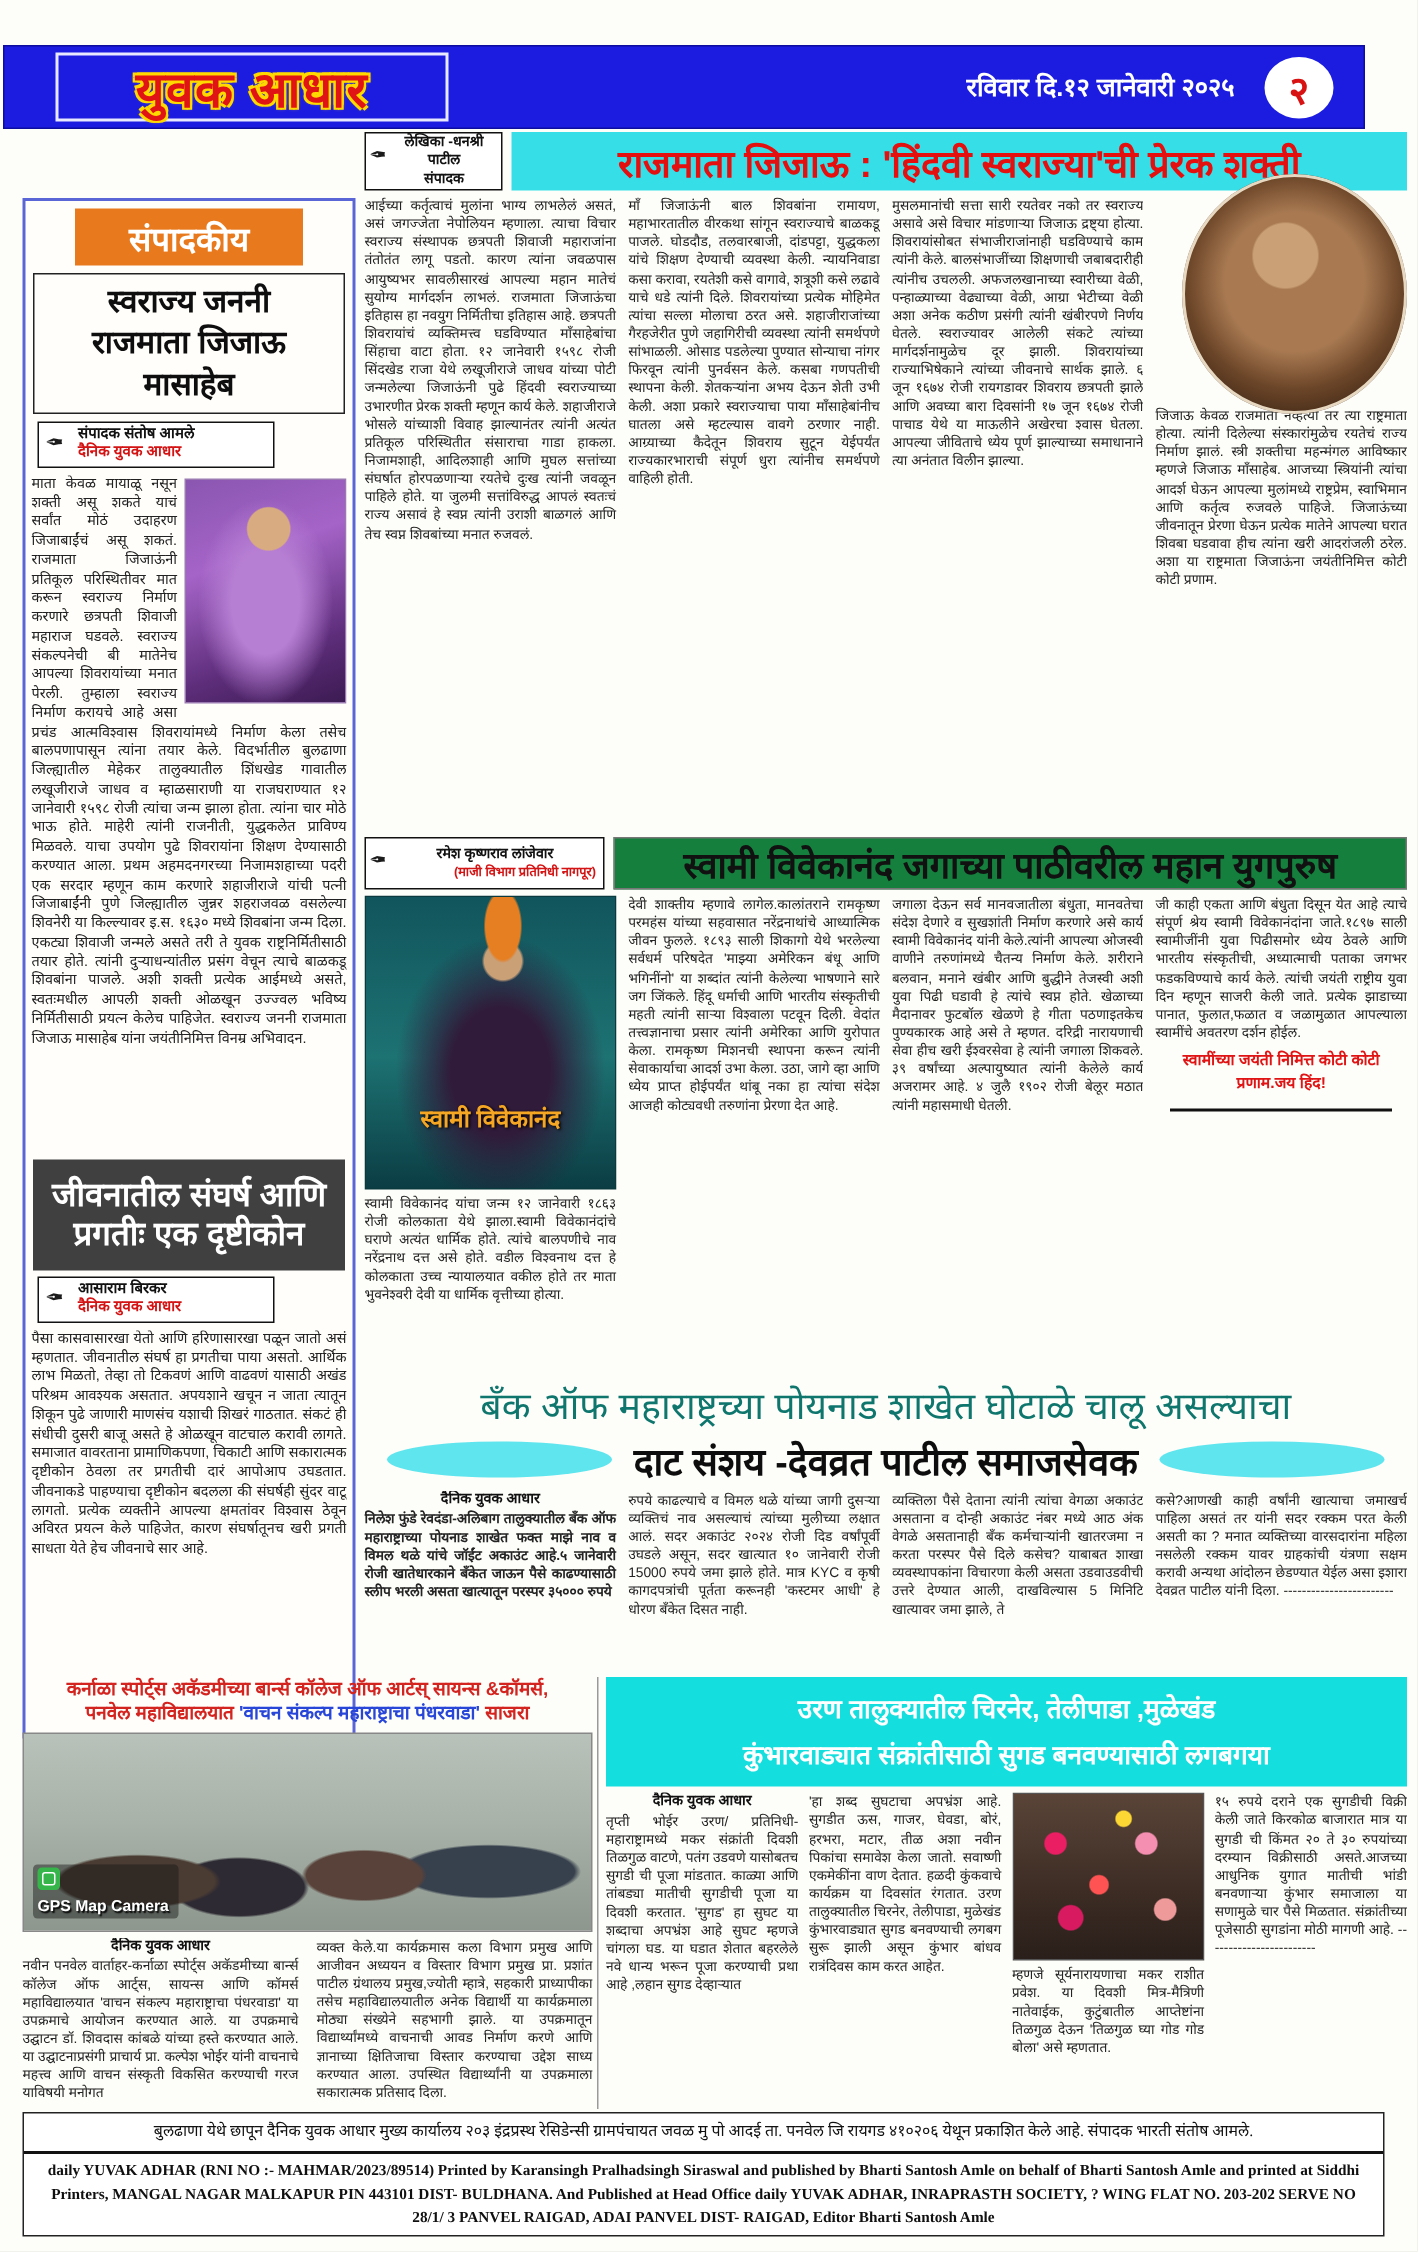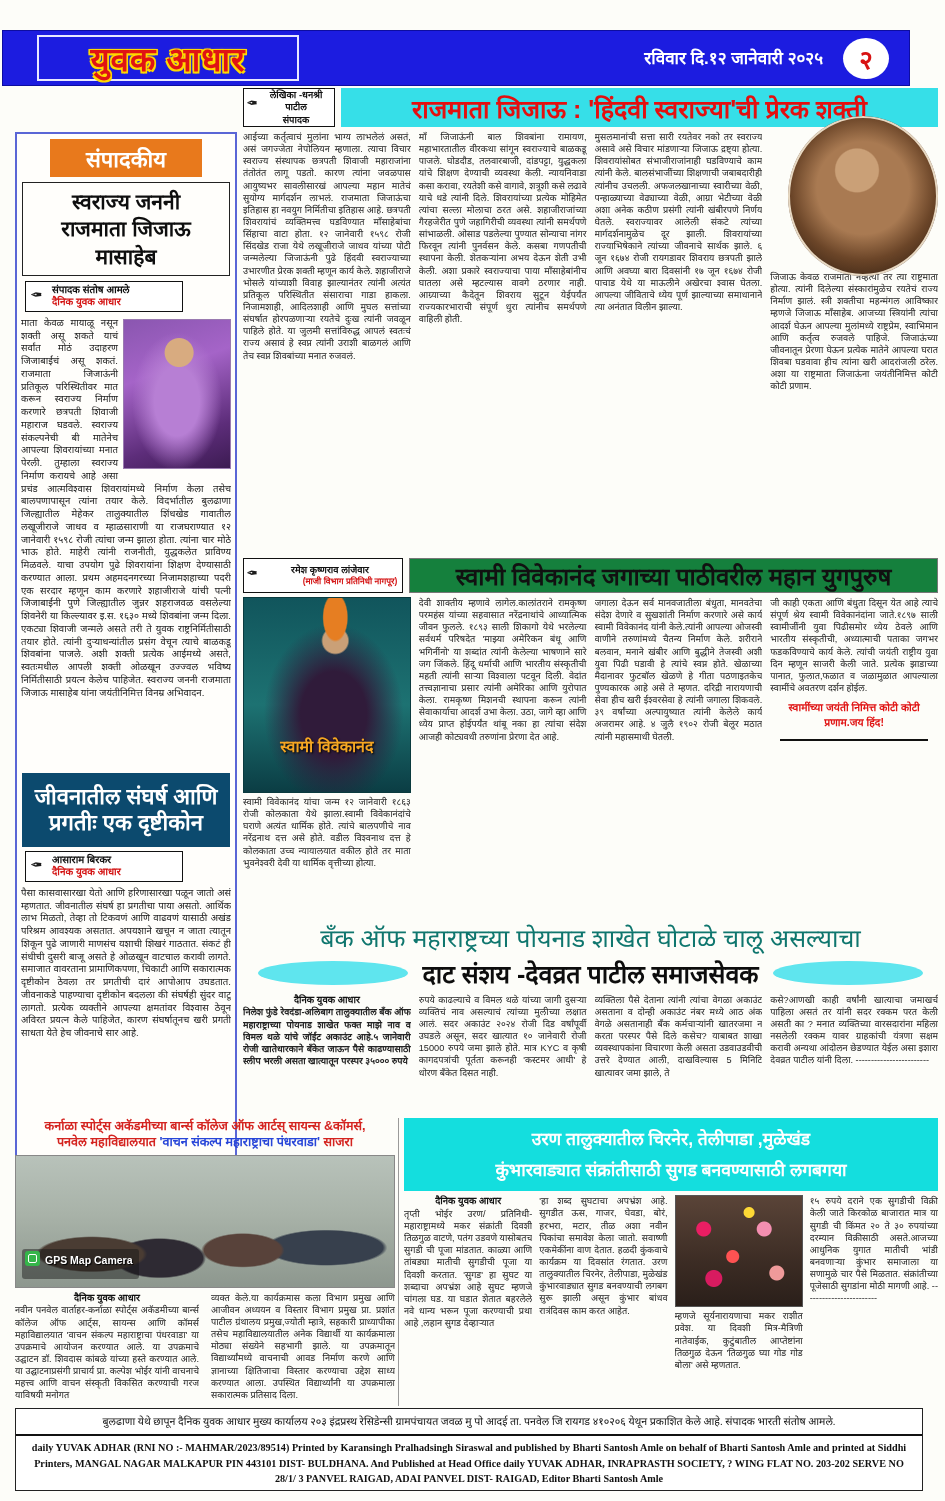--- a/index.html
+++ b/index.html
@@ -28,21 +28,21 @@
   .byline .pen{position:absolute;left:4px;top:4px;font-size:15px;transform:scaleX(-1);}
   .byline .b1{font-size:10px;font-weight:bold;color:#111;line-height:1.25;}
   .byline .b2{font-size:10px;font-weight:bold;color:#d41414;line-height:1.25;}
   .ed-body{font-size:9.6px;line-height:1.33;text-align:justify;color:#222;}
   .ed-body-1{height:452px;overflow:hidden;}
   .ed-img{float:right;width:106px;height:148px;margin:2px 0 3px 5px;border:1px solid #9a7ab0;
           background:
             radial-gradient(circle at 52% 22%, #d8ab80 14px, rgba(216,171,128,0) 15px),
             radial-gradient(ellipse at 50% 55%, #b77fd4 30%, rgba(0,0,0,0) 60%),
             linear-gradient(160deg,#8a56b0 0%,#a564c8 35%,#5d2d7a 75%,#3c1b52 100%);}
-  .red-box{height:74px;margin:4px 1px;background:#0c4a6e;color:#fff;display:flex;align-items:center;
+  .red-box{height:74px;margin:4px 1px;background:#404040;color:#fff;display:flex;align-items:center;
            justify-content:center;text-align:center;font-size:22px;font-weight:bold;line-height:1.2;padding:0 4px;box-sizing:border-box;}
   .ed-body-2{height:282px;overflow:hidden;}
   
   .main{position:absolute;left:243px;top:88px;width:695px;height:1030px;}
   .art{position:absolute;left:0;right:0;}
   .art-header{display:flex;align-items:stretch;}
   .hdr-byline{width:92px;border:1.6px solid #111;box-sizing:border-box;display:flex;flex-direction:column;
               align-items:center;justify-content:center;text-align:center;background:#fff;position:relative;padding-left:14px;}
   .hdr-byline .pen{position:absolute;left:2px;top:6px;font-size:14px;transform:scaleX(-1);}
   .hdr-byline .b1{font-size:9.5px;font-weight:bold;color:#111;line-height:1.3;}
@@ -84,22 +84,22 @@
   .col-h1{color:#d42420;font-size:12.6px;font-weight:bold;text-align:center;line-height:1.3;}
   .col-h2{font-size:12.6px;font-weight:bold;text-align:center;color:#d42420;line-height:1.3;}
   .col-h2 .q{color:#2846d8;}
   .college-photo{margin-top:4px;width:100%;height:133px;position:relative;border:1px solid #888;box-sizing:border-box;
           background:
             radial-gradient(ellipse at 20% 75%, #4a3c33 12%, rgba(0,0,0,0) 13%),
             radial-gradient(ellipse at 38% 78%, #2e2a33 13%, rgba(0,0,0,0) 14%),
             radial-gradient(ellipse at 60% 72%, #58423a 12%, rgba(0,0,0,0) 13%),
             radial-gradient(ellipse at 82% 70%, #37404d 13%, rgba(0,0,0,0) 14%),
             linear-gradient(180deg,#b8c2ba 0%,#a8b2a8 45%,#8d978e 100%);}
-  .gps-badge{position:absolute;left:6px;bottom:8px;display:flex;align-items:flex-end;gap:5px;
-             background:rgba(20,20,20,.45);padding:2px 6px 13px 3px;border-radius:3px;}
+  .gps-badge{position:absolute;left:6px;bottom:8px;display:flex;align-items:flex-start;gap:5px;
+             background:rgba(20,20,20,.45);padding:2px 6px 2px 3px;border-radius:3px;flex-direction:column;}
   .gps-icon{width:15px;height:15px;border-radius:3px;background:#35b54a;display:flex;align-items:center;justify-content:center;}
   .gps-icon span{width:7px;height:7px;border:1.5px solid #fff;border-radius:2px;display:block;}
   .gps-text{color:#fff;font-size:10.5px;font-weight:bold;text-shadow:1px 1px 1px #000;}
   .college-cols{height:110px;gap:12px;font-size:9px;}
   .vdivider{position:absolute;left:398px;top:1118px;height:288px;border-left:1.2px solid #9a9a9a;}
   .sugad{position:absolute;left:404px;top:1118px;width:534px;}
   .sugad-head{background:#14dede;color:#fff;text-align:center;font-weight:bold;font-size:17.5px;
               line-height:1.75;padding:6px 4px;}
   .sugad-cols{height:202px;gap:7px;font-size:8.8px;}
   .sugad-photo{width:100%;height:112px;margin-bottom:3px;border:1px solid #555;box-sizing:border-box;

